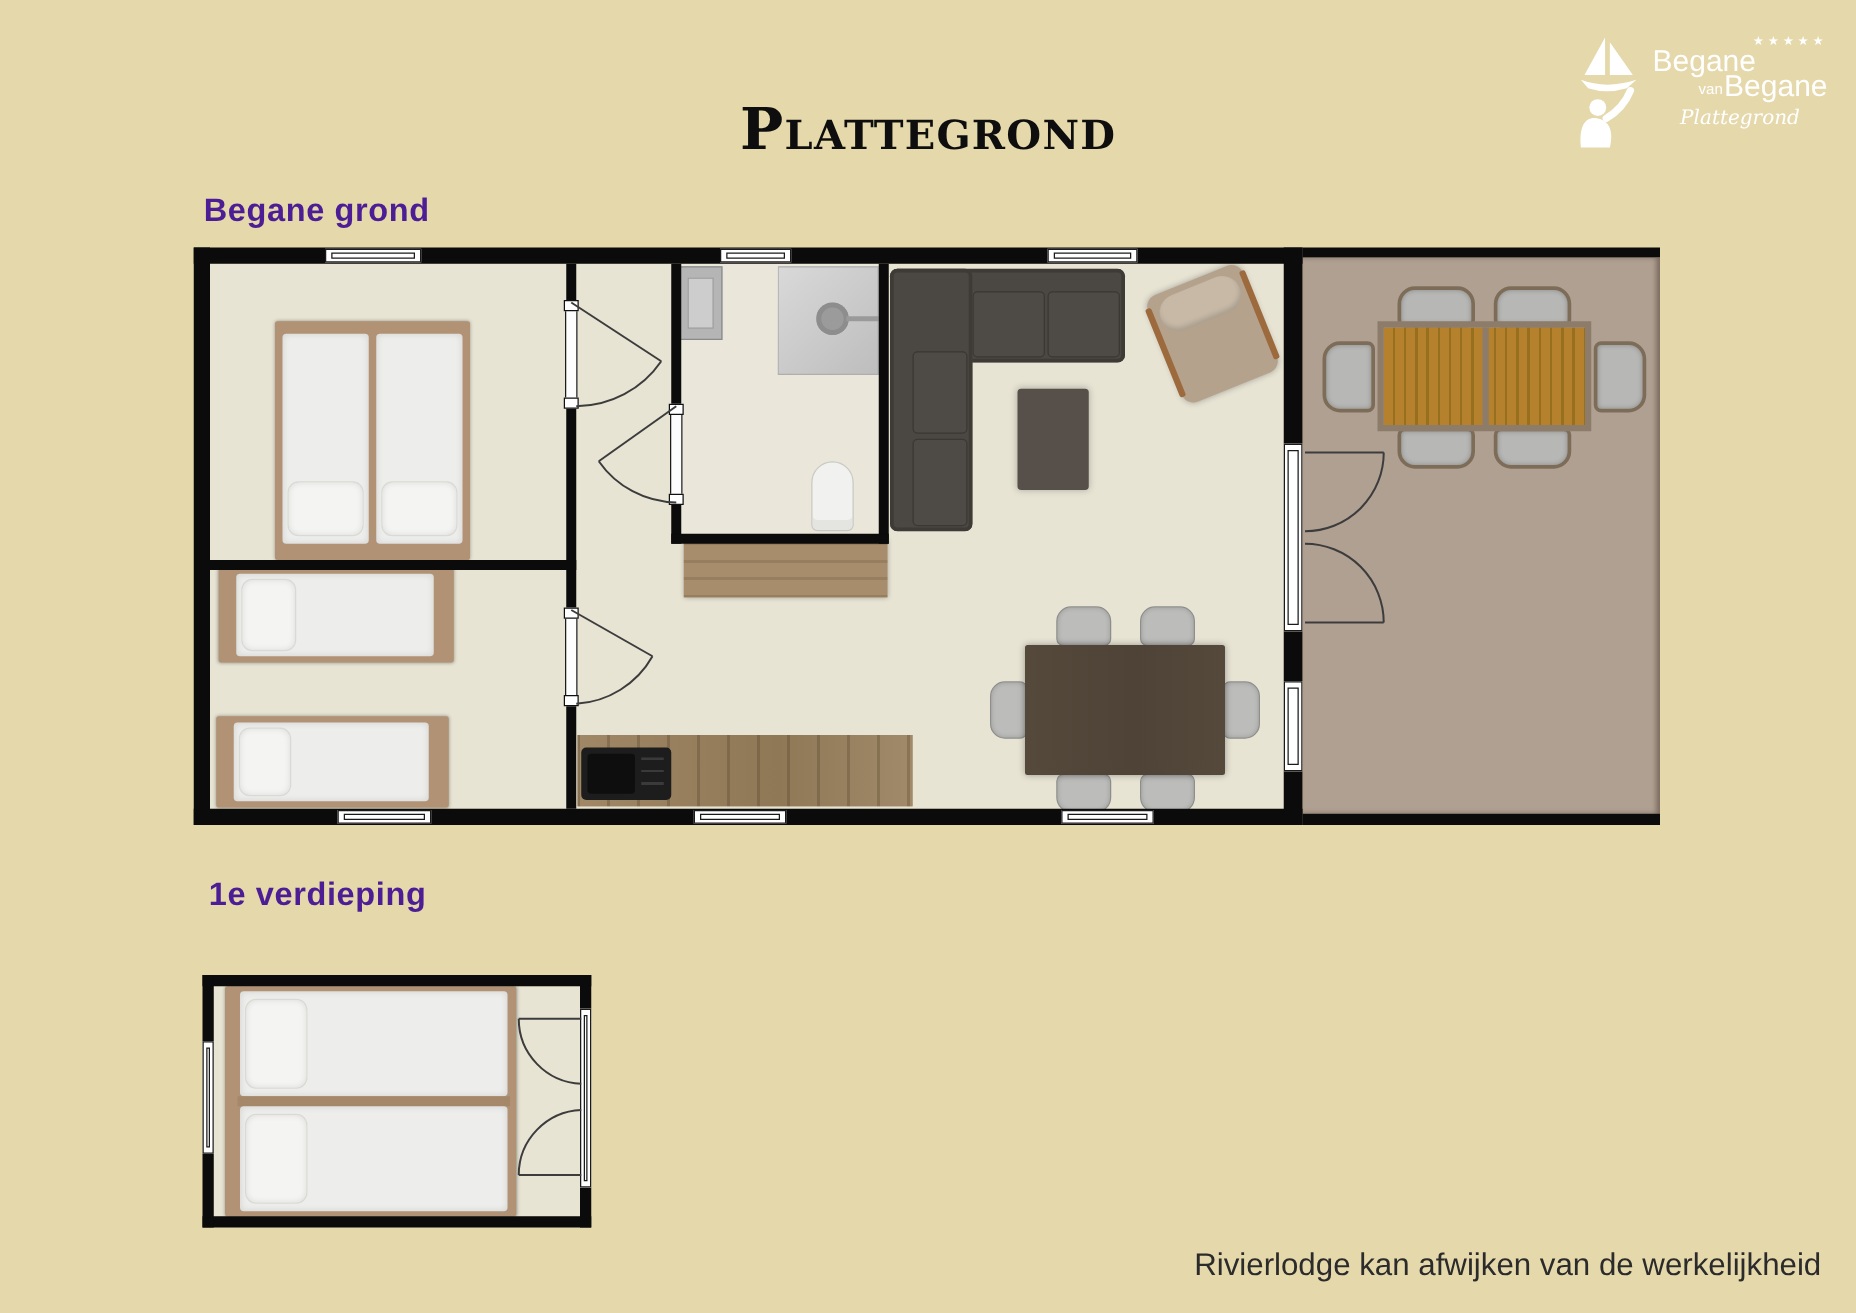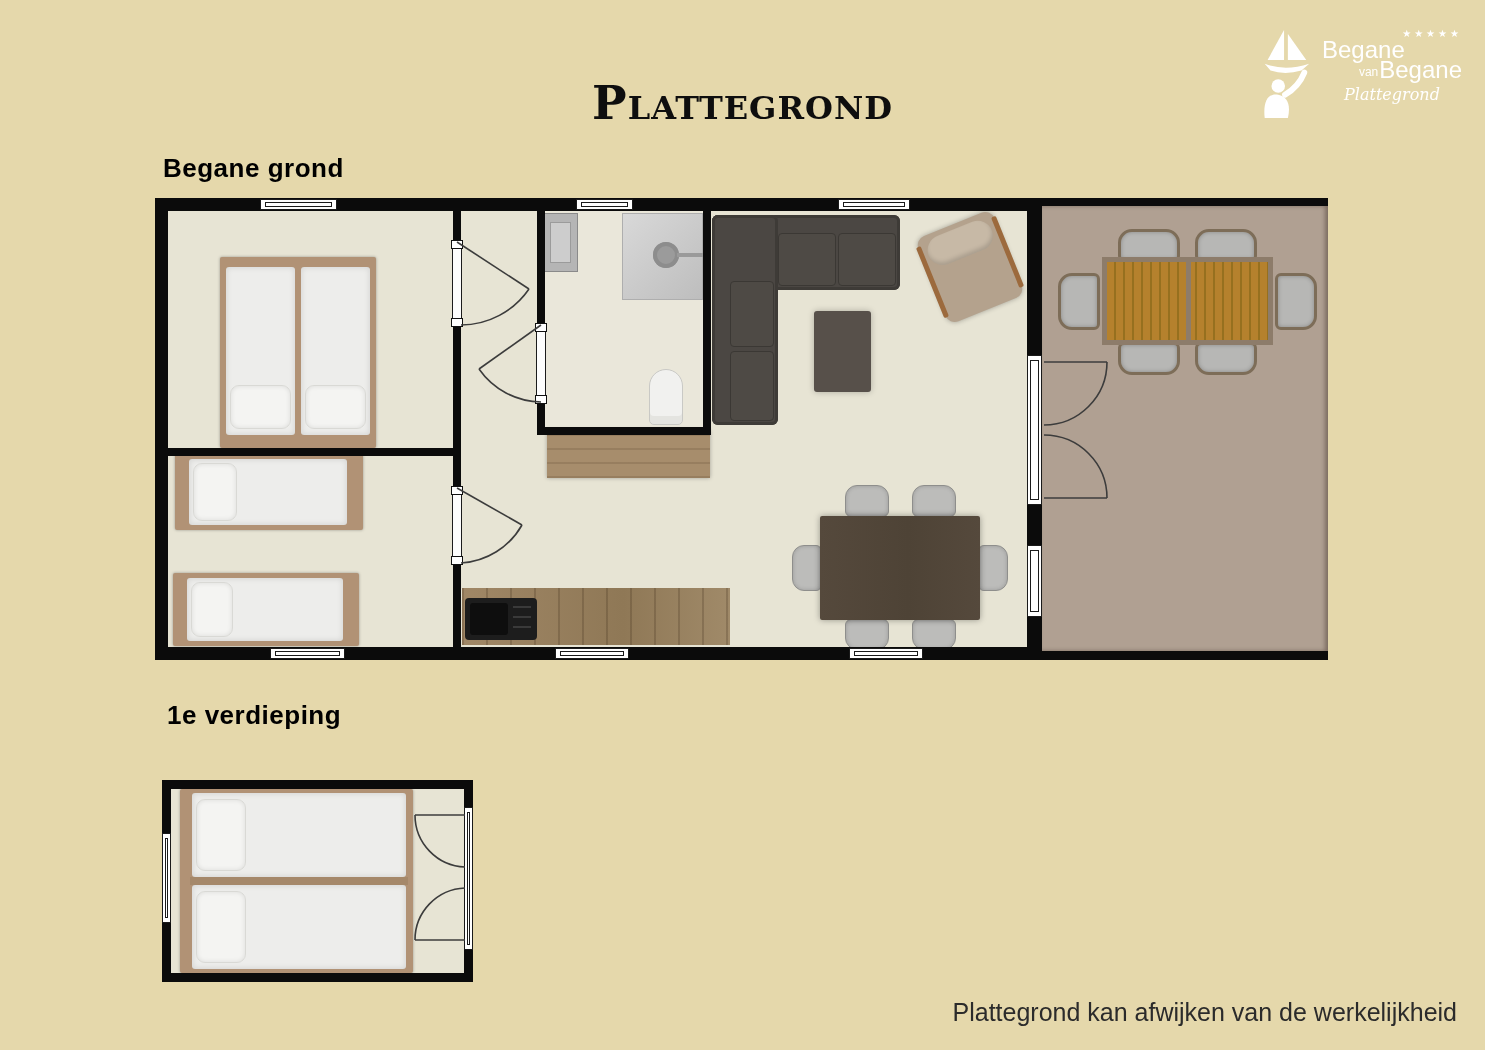--- a/index.html
+++ b/index.html
@@ -9,21 +9,21 @@
     --white:#ffffff;
   }
   *{margin:0;padding:0;box-sizing:border-box}
   html,body{width:1485px;height:1050px}
   body{background:var(--bg);font-family:"Liberation Sans",sans-serif;position:relative;overflow:hidden}
   .stage{position:absolute;inset:0}
   
   .title{position:absolute;top:76px;left:0;width:100%;text-align:center;
     font-family:"DejaVu Serif",serif;font-weight:700;font-size:46px;color:#0e0e0e;
     font-variant:small-caps;letter-spacing:1px}
-  .floor-label{position:absolute;font-size:26px;font-weight:700;color:#000000;letter-spacing:.5px}
+  .floor-label{position:absolute;font-size:26px;font-weight:700;color:#4c1d95;letter-spacing:.5px}
   .disclaimer{position:absolute;top:998px;right:28px;font-size:25px;color:#2b2b2b}
   
   .logo{position:absolute;left:1256px;top:28px;width:206px;height:96px;display:flex;color:var(--white)}
   .logo svg{width:58px;height:92px;flex:none}
   .logo-text{margin-left:8px;width:140px}
   .l-stars{text-align:right;font-size:10px;letter-spacing:3px;line-height:11px;margin-bottom:1px}
   .l-name1{font-size:24px;line-height:20px}
   .l-name2{font-size:24px;line-height:20px;text-align:right}
   .l-name2 .van{font-size:12px;vertical-align:2px;margin-right:1px}
   .l-sub{font-family:"DejaVu Serif",serif;font-style:italic;font-size:16px;text-align:center;margin-top:3px}
@@ -237,14 +237,14 @@
     <svg class="svgov" width="311" height="202" viewBox="0 0 311 202">
       <g stroke="#3c3c3c" stroke-width="1.6" fill="none">
         <path d="M 253 35 L 303 35"></path>
           <path d="M 253 35 A 52 52 0 0 0 303 87"></path>
         <path d="M 253 160 L 303 160"></path>
           <path d="M 253 160 A 52 52 0 0 1 303 108"></path>
       </g>
     </svg>
   </div>
 
-  <div class="disclaimer">Plattegrond kan afwijken van de werkelijkheid</div>
+  <div class="disclaimer">Rivierlodge kan afwijken van de werkelijkheid</div>
 </div>
 
 </body></html>

